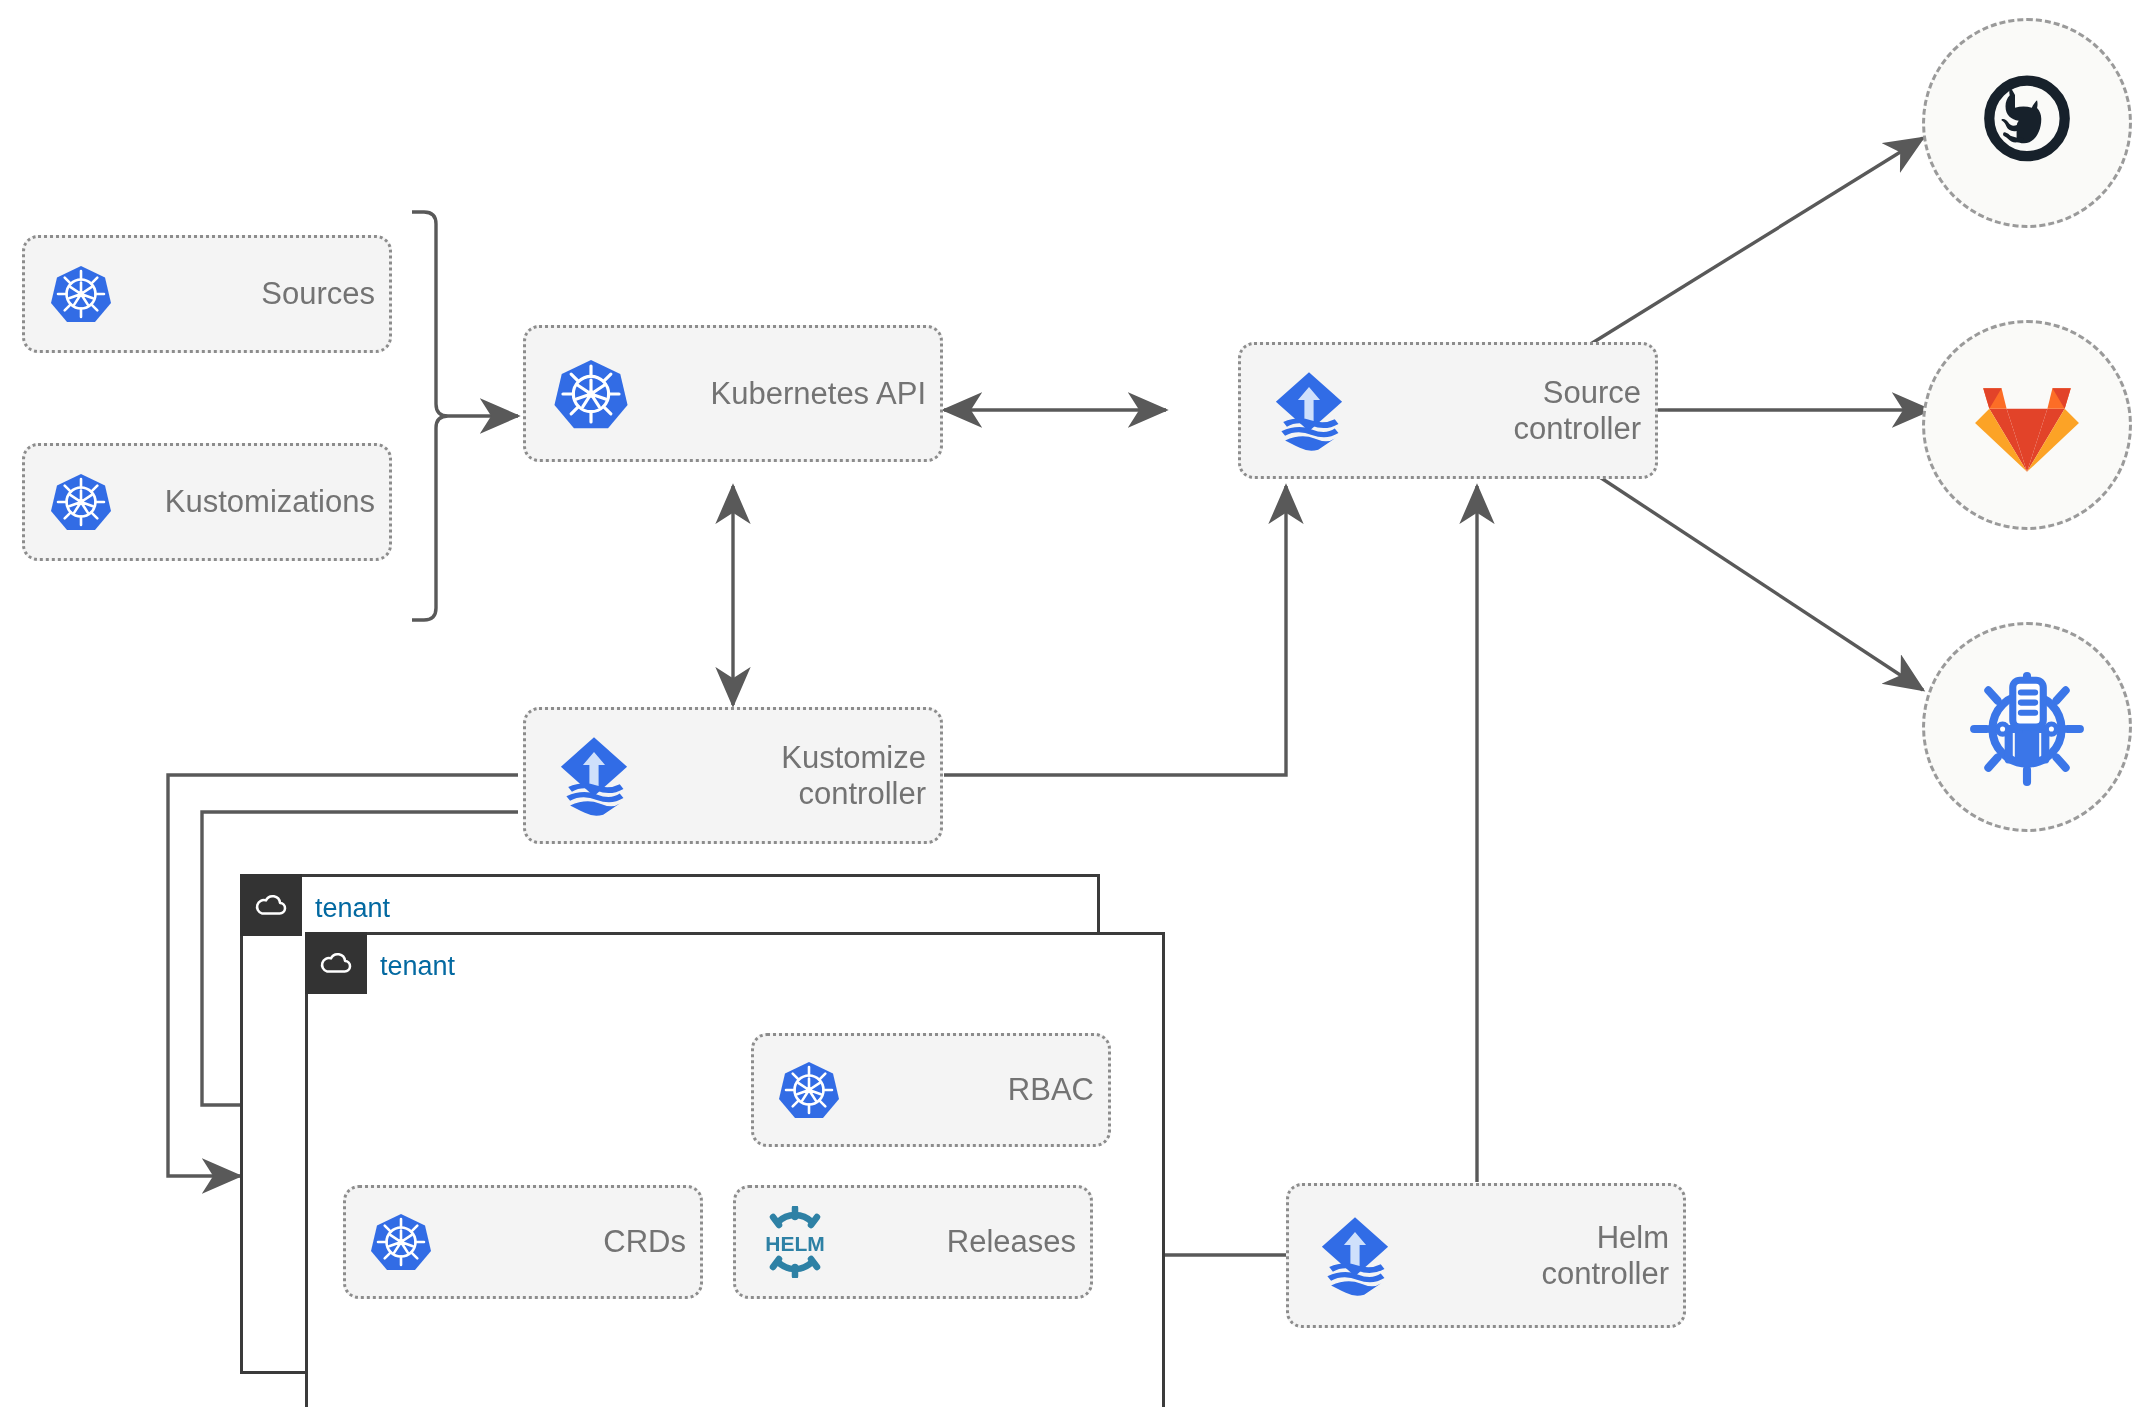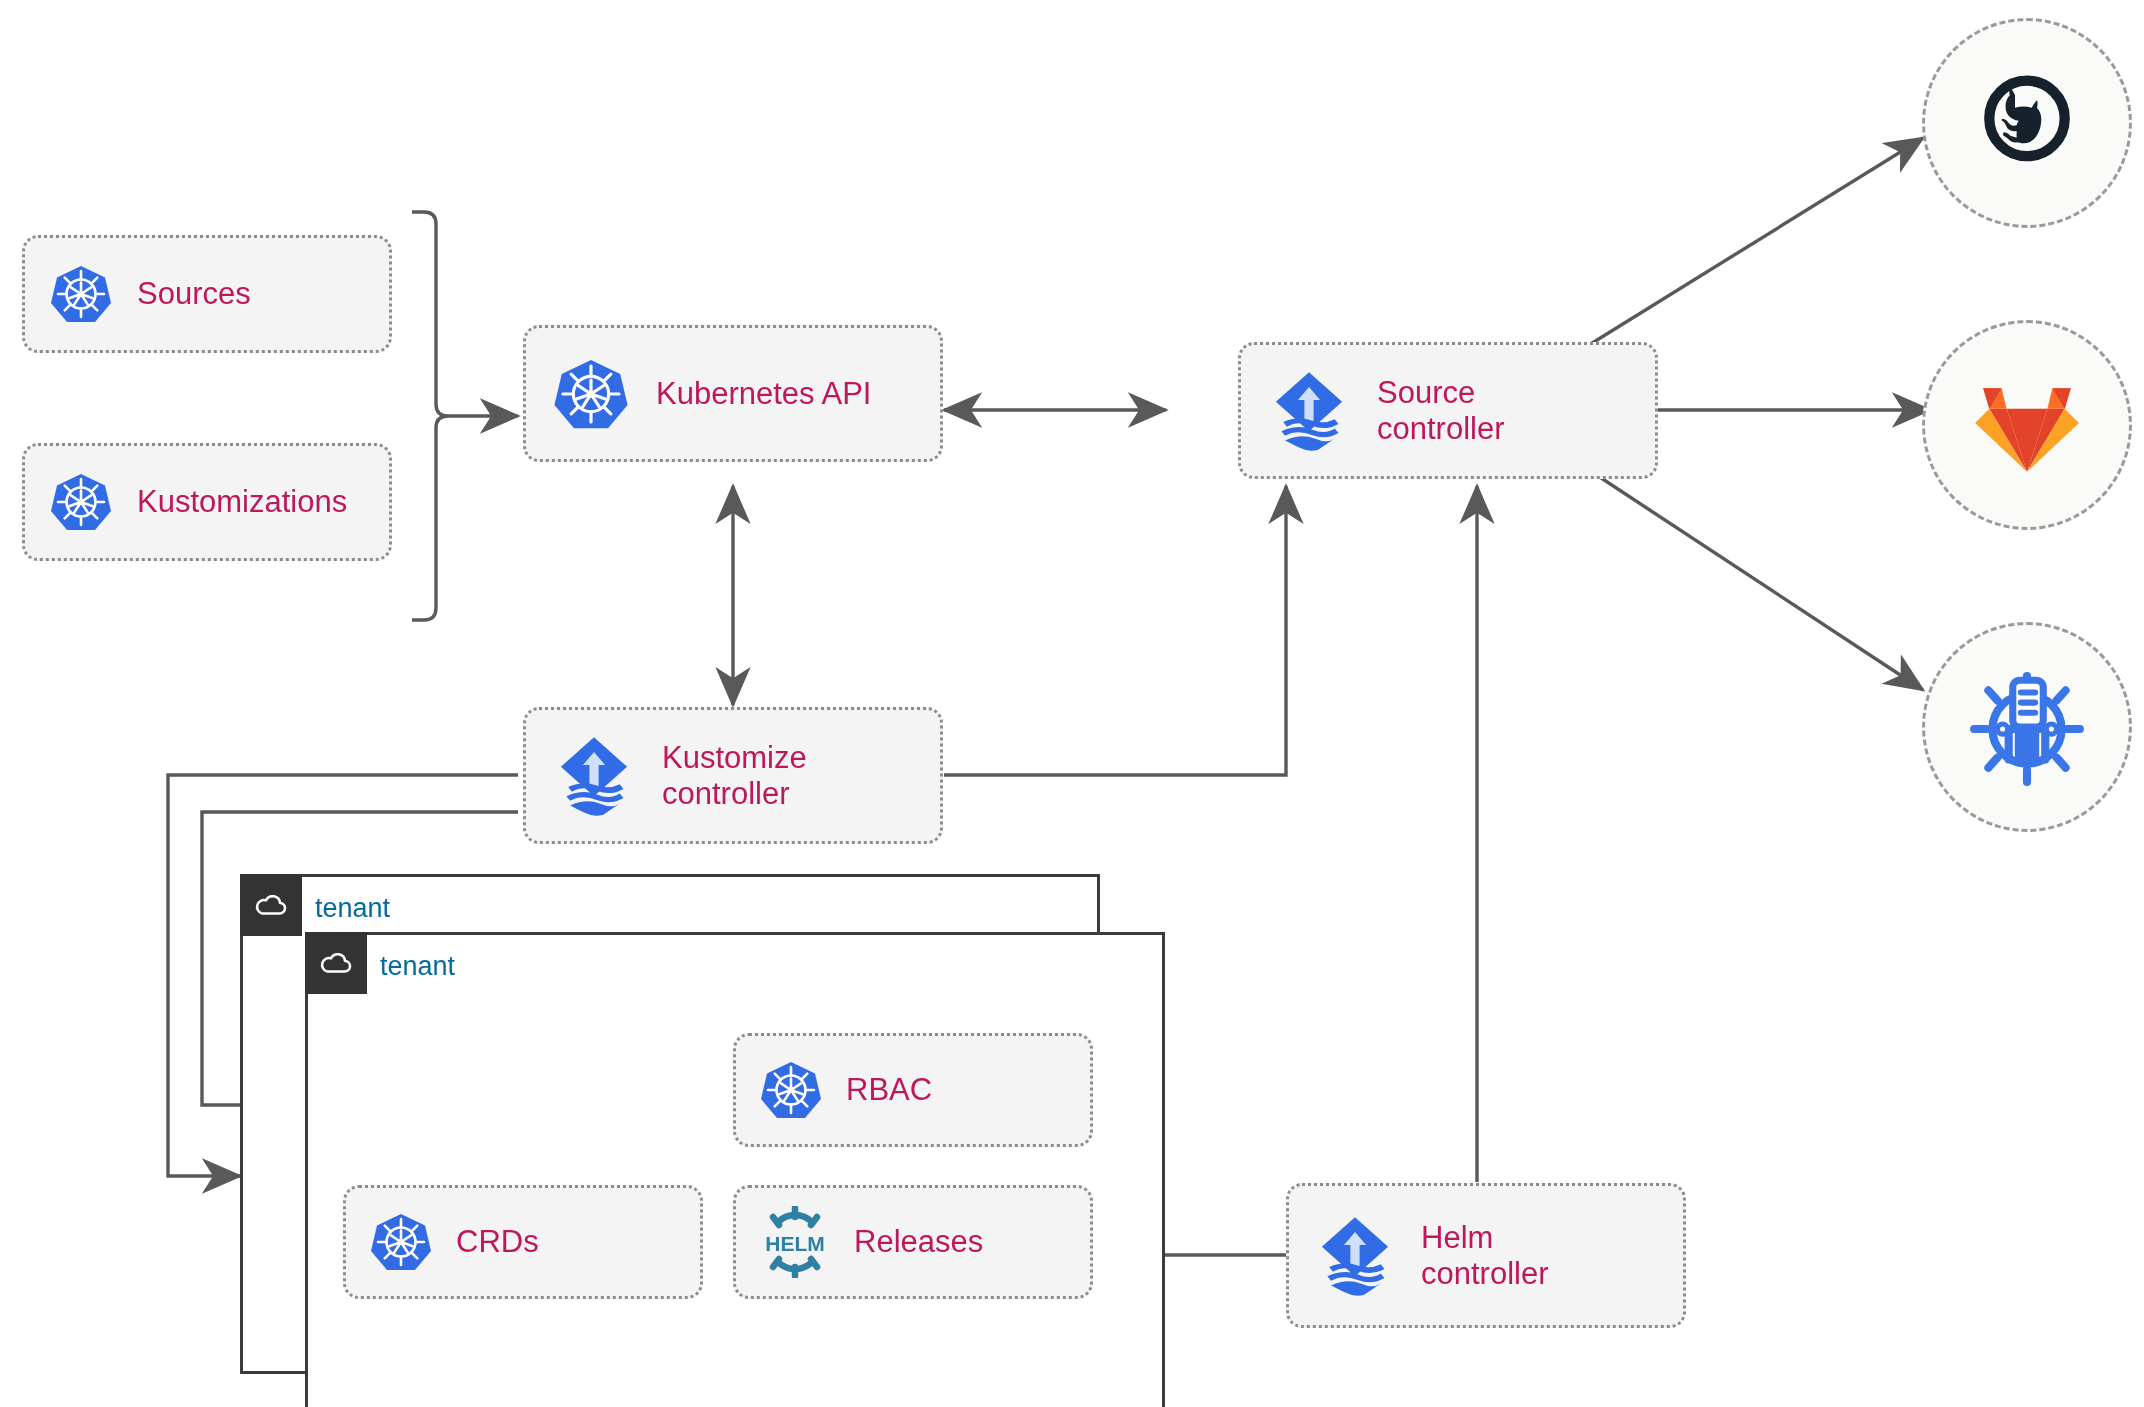--- a/index.html
+++ b/index.html
@@ -13,22 +13,22 @@
     background:#f4f4f4;
     border:3px dotted #8c8c8c;
     border-radius:16px;
     display:flex;
     align-items:center;
     box-sizing:border-box;
   }
   .node .ico{flex:0 0 auto;display:flex;align-items:center;justify-content:center;}
   .node .lbl{
     flex:1 1 auto;
-    text-align:left;
-    color:#be185d;
+    text-align:right;
+    color:#737373;
     font-size:31px;
     line-height:1.16;
     white-space:pre-line;
     padding-right:14px;
   }
 
   
   .circle{
     position:absolute;
     border:3px dashed #9a9a9a;
@@ -123,21 +123,21 @@
   <div class="tenant" style="left:305px;top:932px;width:860px;height:500px;">
     <div class="tenant-tab">
       <svg width="38" height="38" viewBox="0 0 24 24" fill="none" stroke="#ffffff" stroke-width="1.6" stroke-linejoin="round">
         <path d="M6.2 17.3h11.2a3.3 3.3 0 0 0 .3-6.6 4.7 4.7 0 0 0-8.9-1.6 3.6 3.6 0 0 0-2.6 8.2z"></path>
       </svg>
     </div>
     <div class="tenant-name">tenant</div>
   </div>
 
 
-  <div class="node" style="left:733px;top:1033px;width:360px;height:114px;">
+  <div class="node" style="left:751px;top:1033px;width:360px;height:114px;">
     <div class="ico" style="width:110px">
       <svg width="64" height="64" viewBox="0 0 64 64">
         <path d="M32 4 L56 15.6 L62 41 L46 60 L18 60 L2 41 L8 15.6 Z" fill="#326ce5"></path>
         <g stroke="#fff" stroke-width="2.6" fill="none" stroke-linecap="round">
           <circle cx="32" cy="32" r="14.5"></circle>
           <circle cx="32" cy="32" r="3.1" fill="#fff" stroke="none"></circle>
           <path d="M32 17.5V9 M32 46.5V55 M17.5 32H9 M46.5 32H55
                    M21.7 21.7l-6 -6 M42.3 42.3l6 6 M42.3 21.7l6 -6 M21.7 42.3l-6 6"></path>
           <path d="M32 20.5V32 M32 32L42.8 24.8 M32 32L43.9 36.2
                    M32 32L38.8 42.6 M32 32L25.2 42.6 M32 32L20.1 36.2 M32 32L21.2 24.8"></path>

